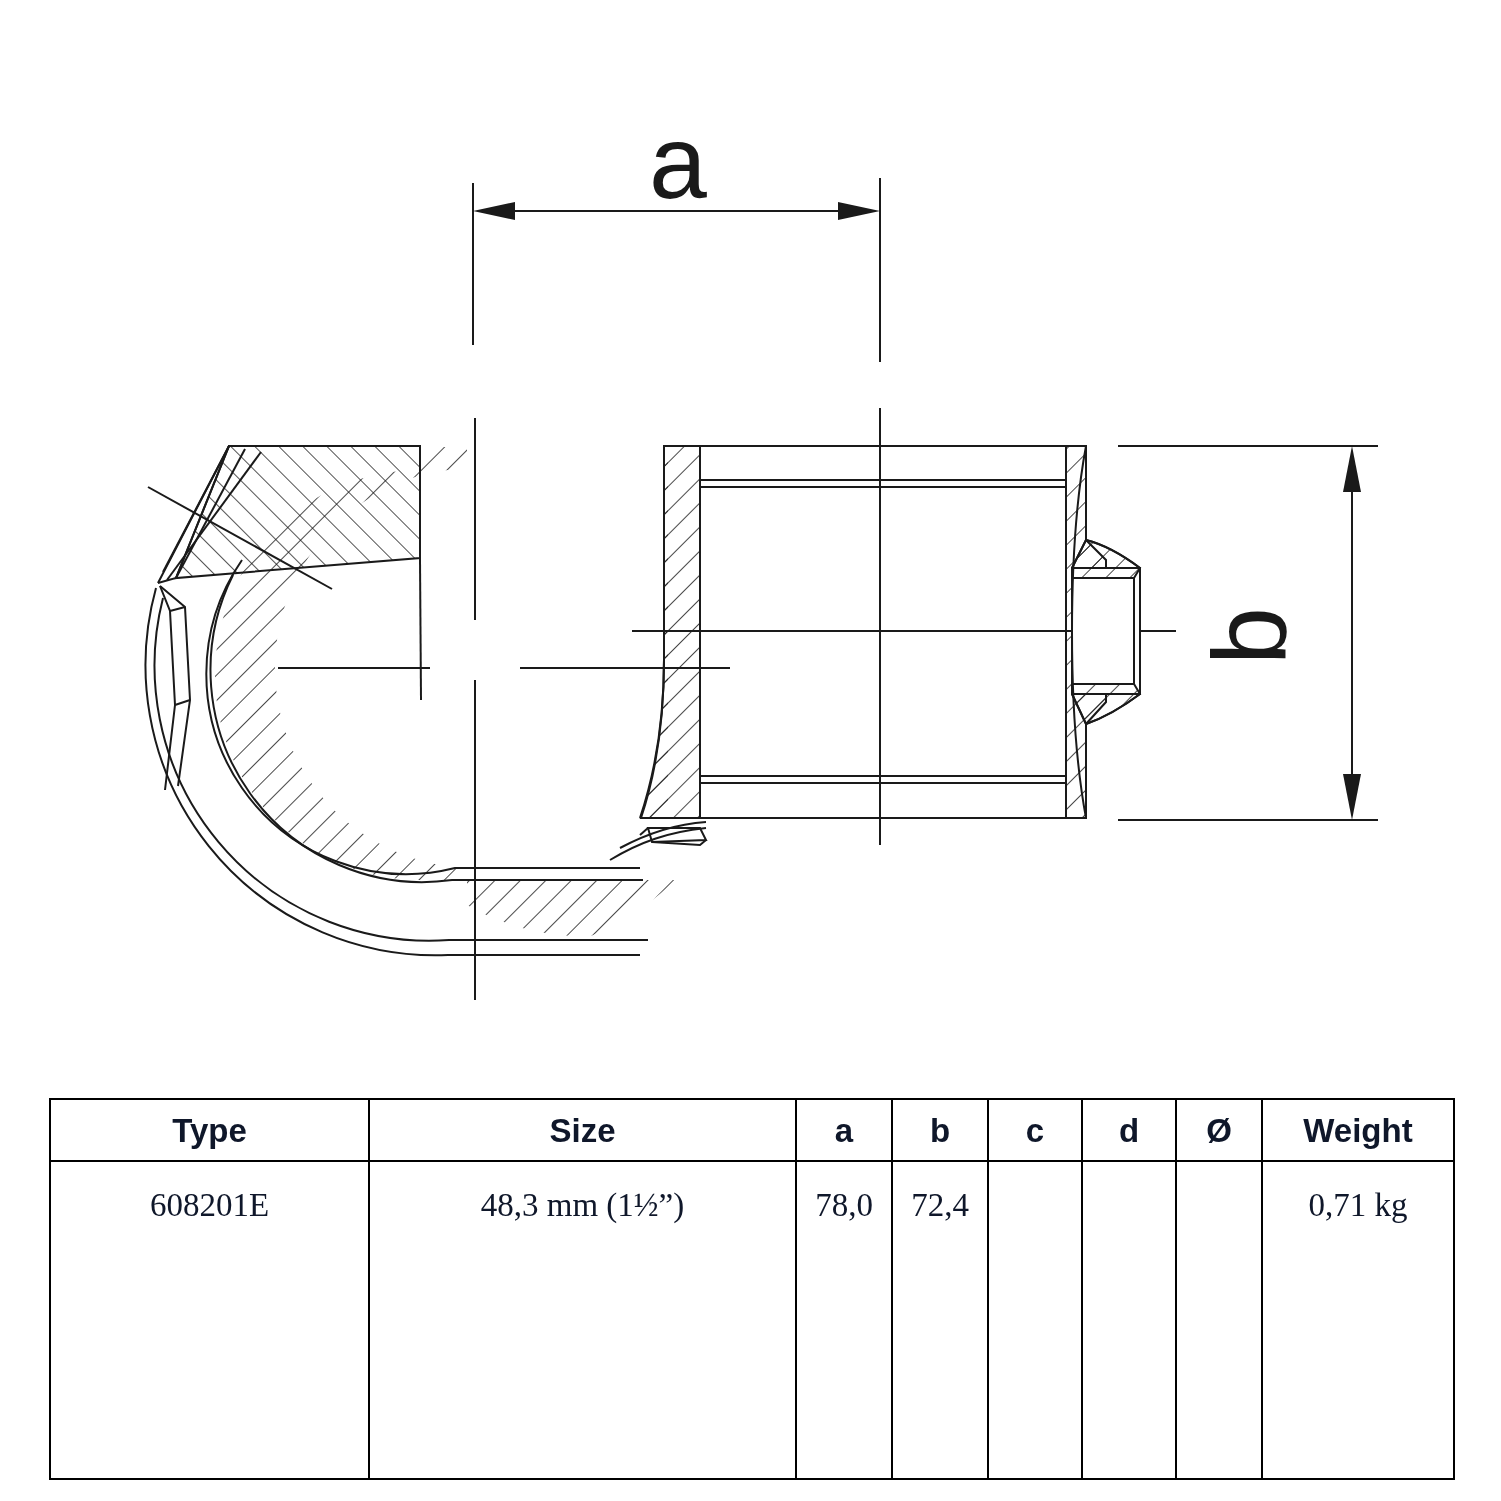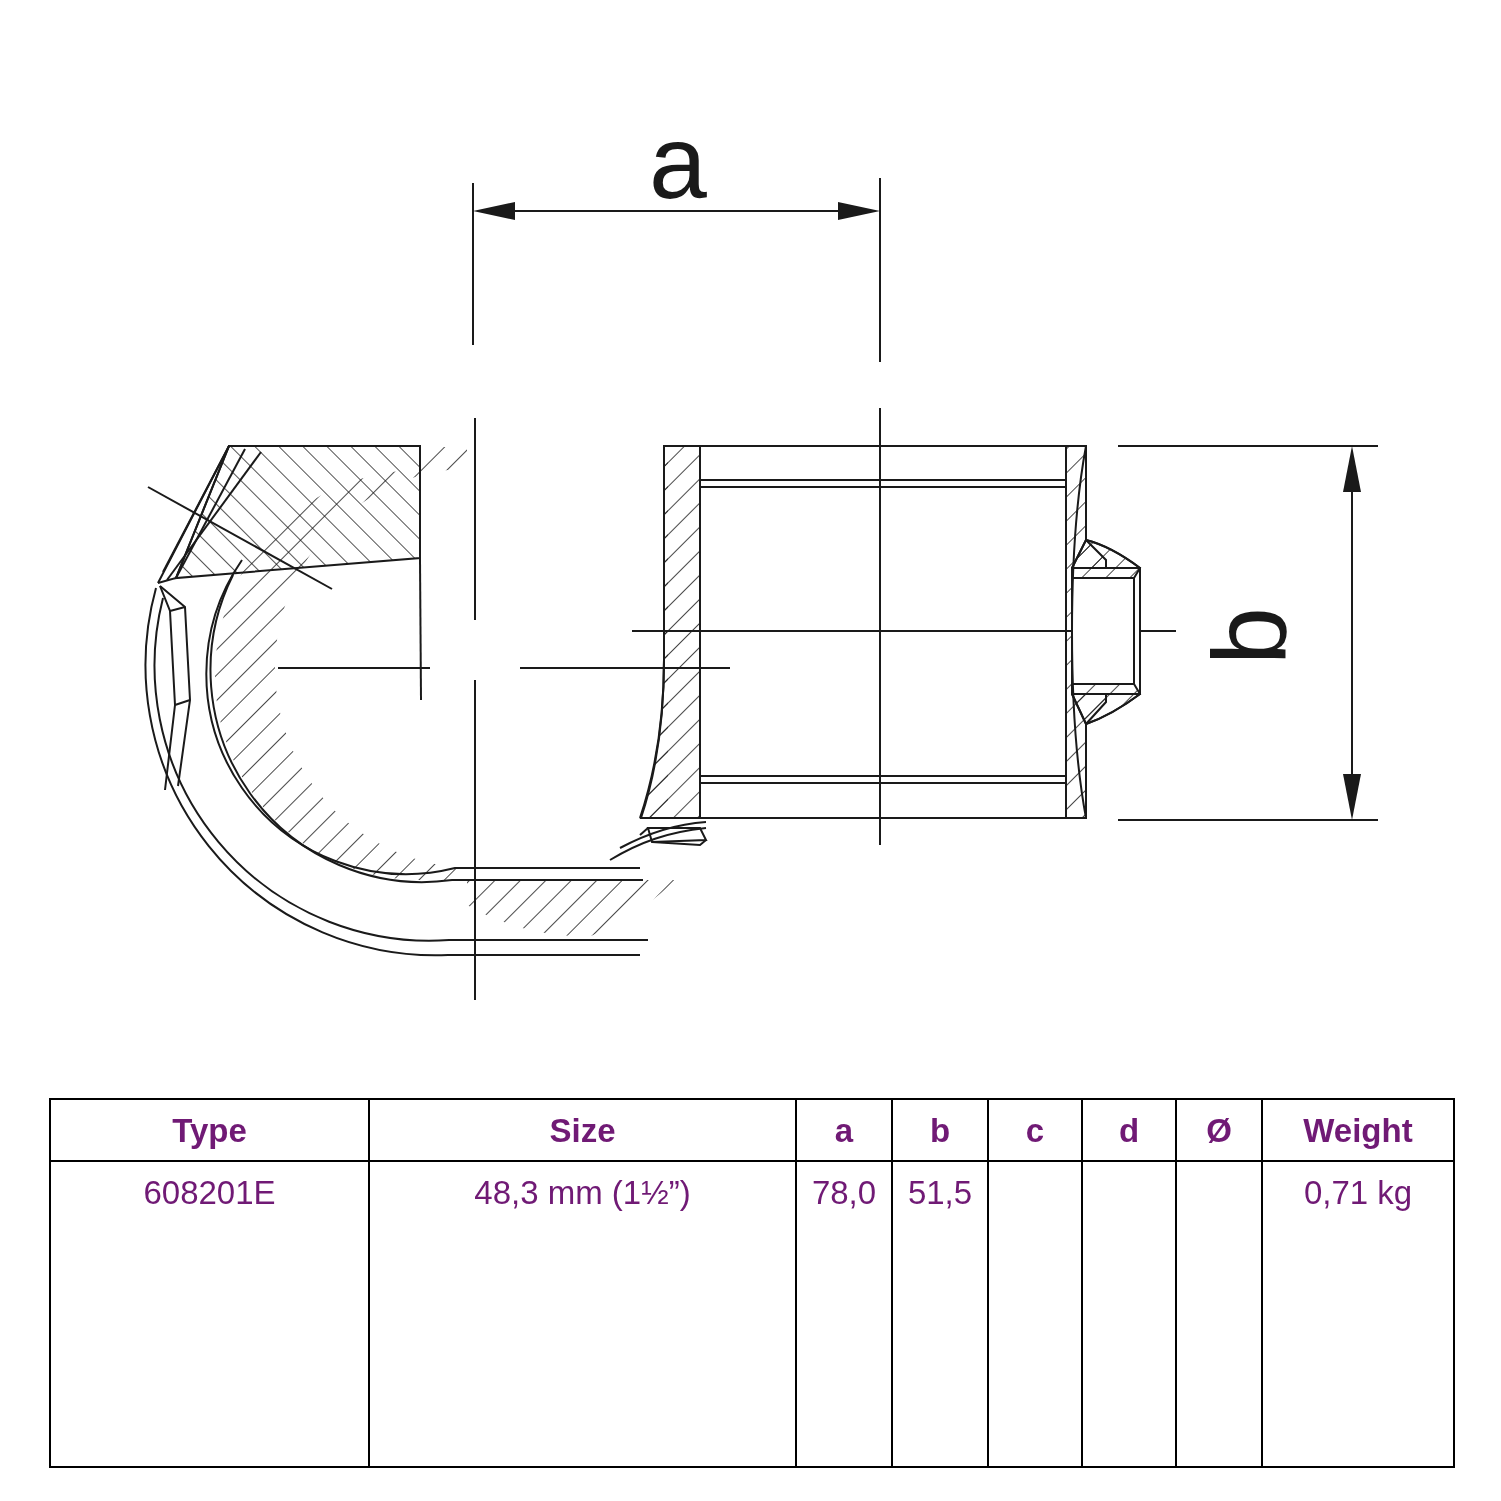--- a/index.html
+++ b/index.html
@@ -45,33 +45,34 @@
     width: 1404px;
     table-layout: fixed;
     font-family: "Liberation Sans", sans-serif;
   }
   table.spec th, table.spec td {
     border: 2px solid #000000;
     padding: 0;
     text-align: center;
     vertical-align: top;
     font-size: 33px;
-    color: #701a75;
+    color: #0f172a;
   }
   table.spec thead th {
     font-weight: bold;
     height: 58px;
     line-height: 58px;
     padding-top: 2px;
   }
   table.spec tbody td {
     font-weight: normal;
     height: 300px;
     line-height: 54px;
-    padding-top: 4px;
+    padding-top: 16px;
+    font-family: Liberation Serif, serif;
   }
   td.right-al { text-align: right; padding-right: 12px; }
   
   col.c-type   { width: 319px; }
   col.c-size   { width: 427px; }
   col.c-a      { width: 96px;  }
   col.c-b      { width: 96px;  }
   col.c-c      { width: 94px;  }
   col.c-d      { width: 94px;  }
   col.c-dia    { width: 86px;  }
@@ -294,21 +295,21 @@
           <th>d</th>
           <th>Ø</th>
           <th>Weight</th>
         </tr>
       </thead>
       <tbody>
         <tr>
           <td>608201E</td>
           <td>48,3 mm (1½”)</td>
           <td>78,0</td>
-          <td>51,5</td>
+          <td>72,4</td>
           <td></td>
           <td></td>
           <td></td>
           <td class="right-al">0,71 kg</td>
         </tr>
       </tbody>
     </table>
   </div>
 
 </div>

